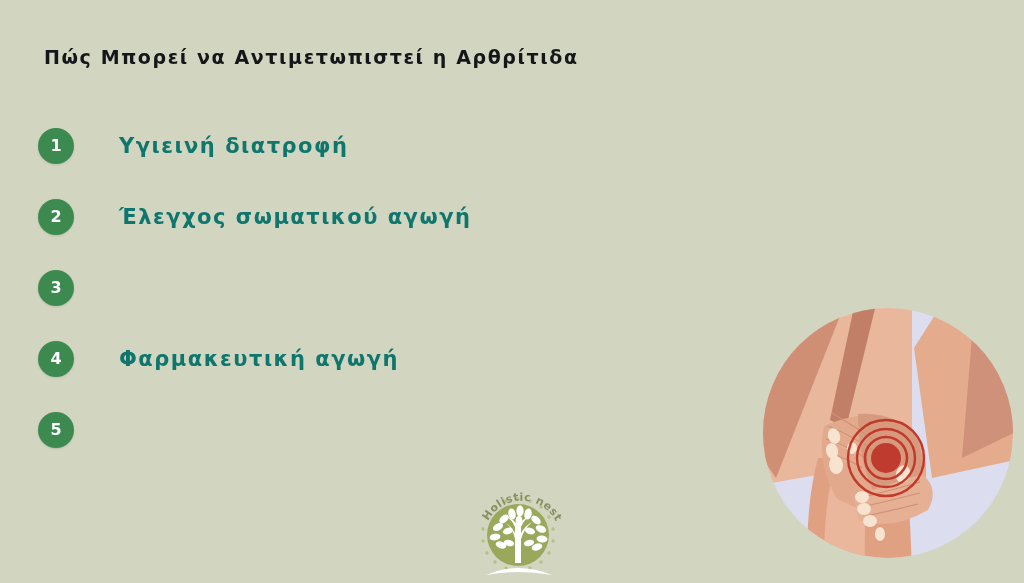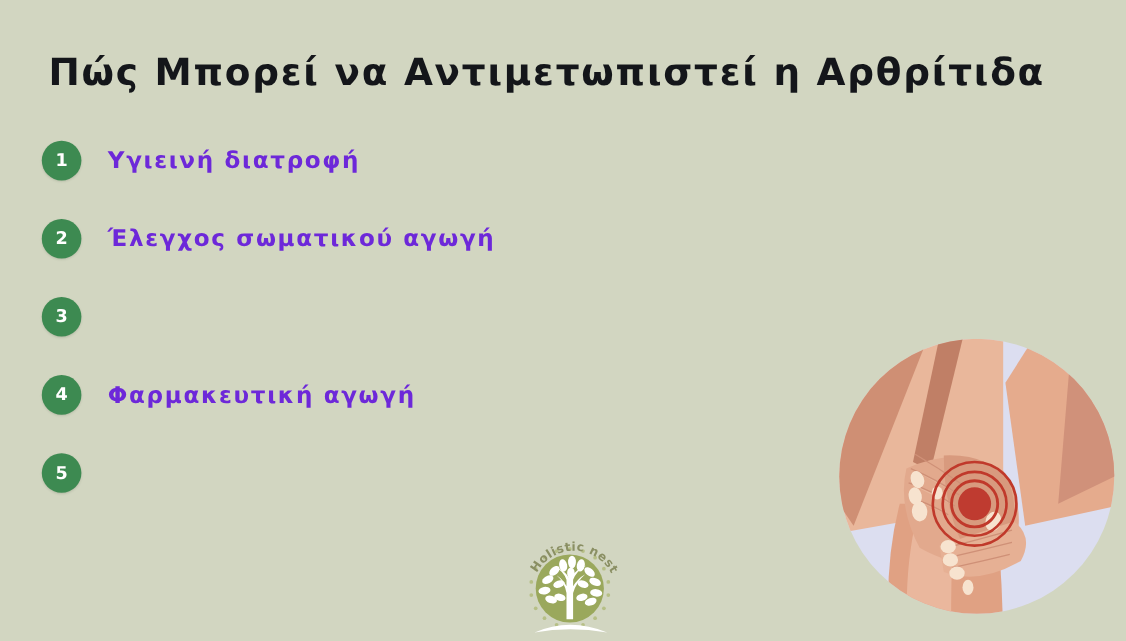--- a/index.html
+++ b/index.html
@@ -21,21 +21,21 @@
     background: #d2d6c1;
     overflow: hidden;
   }
 
   
   .title {
     position: absolute;
     left: 44px;
     top: 46px;
     width: 860px;
-    font-size: 34px;
+    font-size: 19px;
     font-weight: 700;
     letter-spacing: 1.6px;
     color: #14161a;
     line-height: 1.2;
     white-space: nowrap;
   }
 
   
   .list {
     position: absolute;
@@ -59,25 +59,25 @@
     color: #ffffff;
     font-size: 16px;
     font-weight: 700;
     display: flex;
     align-items: center;
     justify-content: center;
     line-height: 1;
     box-shadow: 0 1px 2px rgba(60,80,55,0.18);
   }
   .item-label {
-    margin-left: 24px;
+    margin-left: 45px;
     font-size: 21px;
     font-weight: 700;
     letter-spacing: 1.5px;
-    color: #6d28d9;
+    color: #0f766e;
     white-space: nowrap;
   }
 
   
   .knee-figure {
     position: absolute;
     left: 762px;
     top: 308px;
     width: 252px;
     height: 275px;

